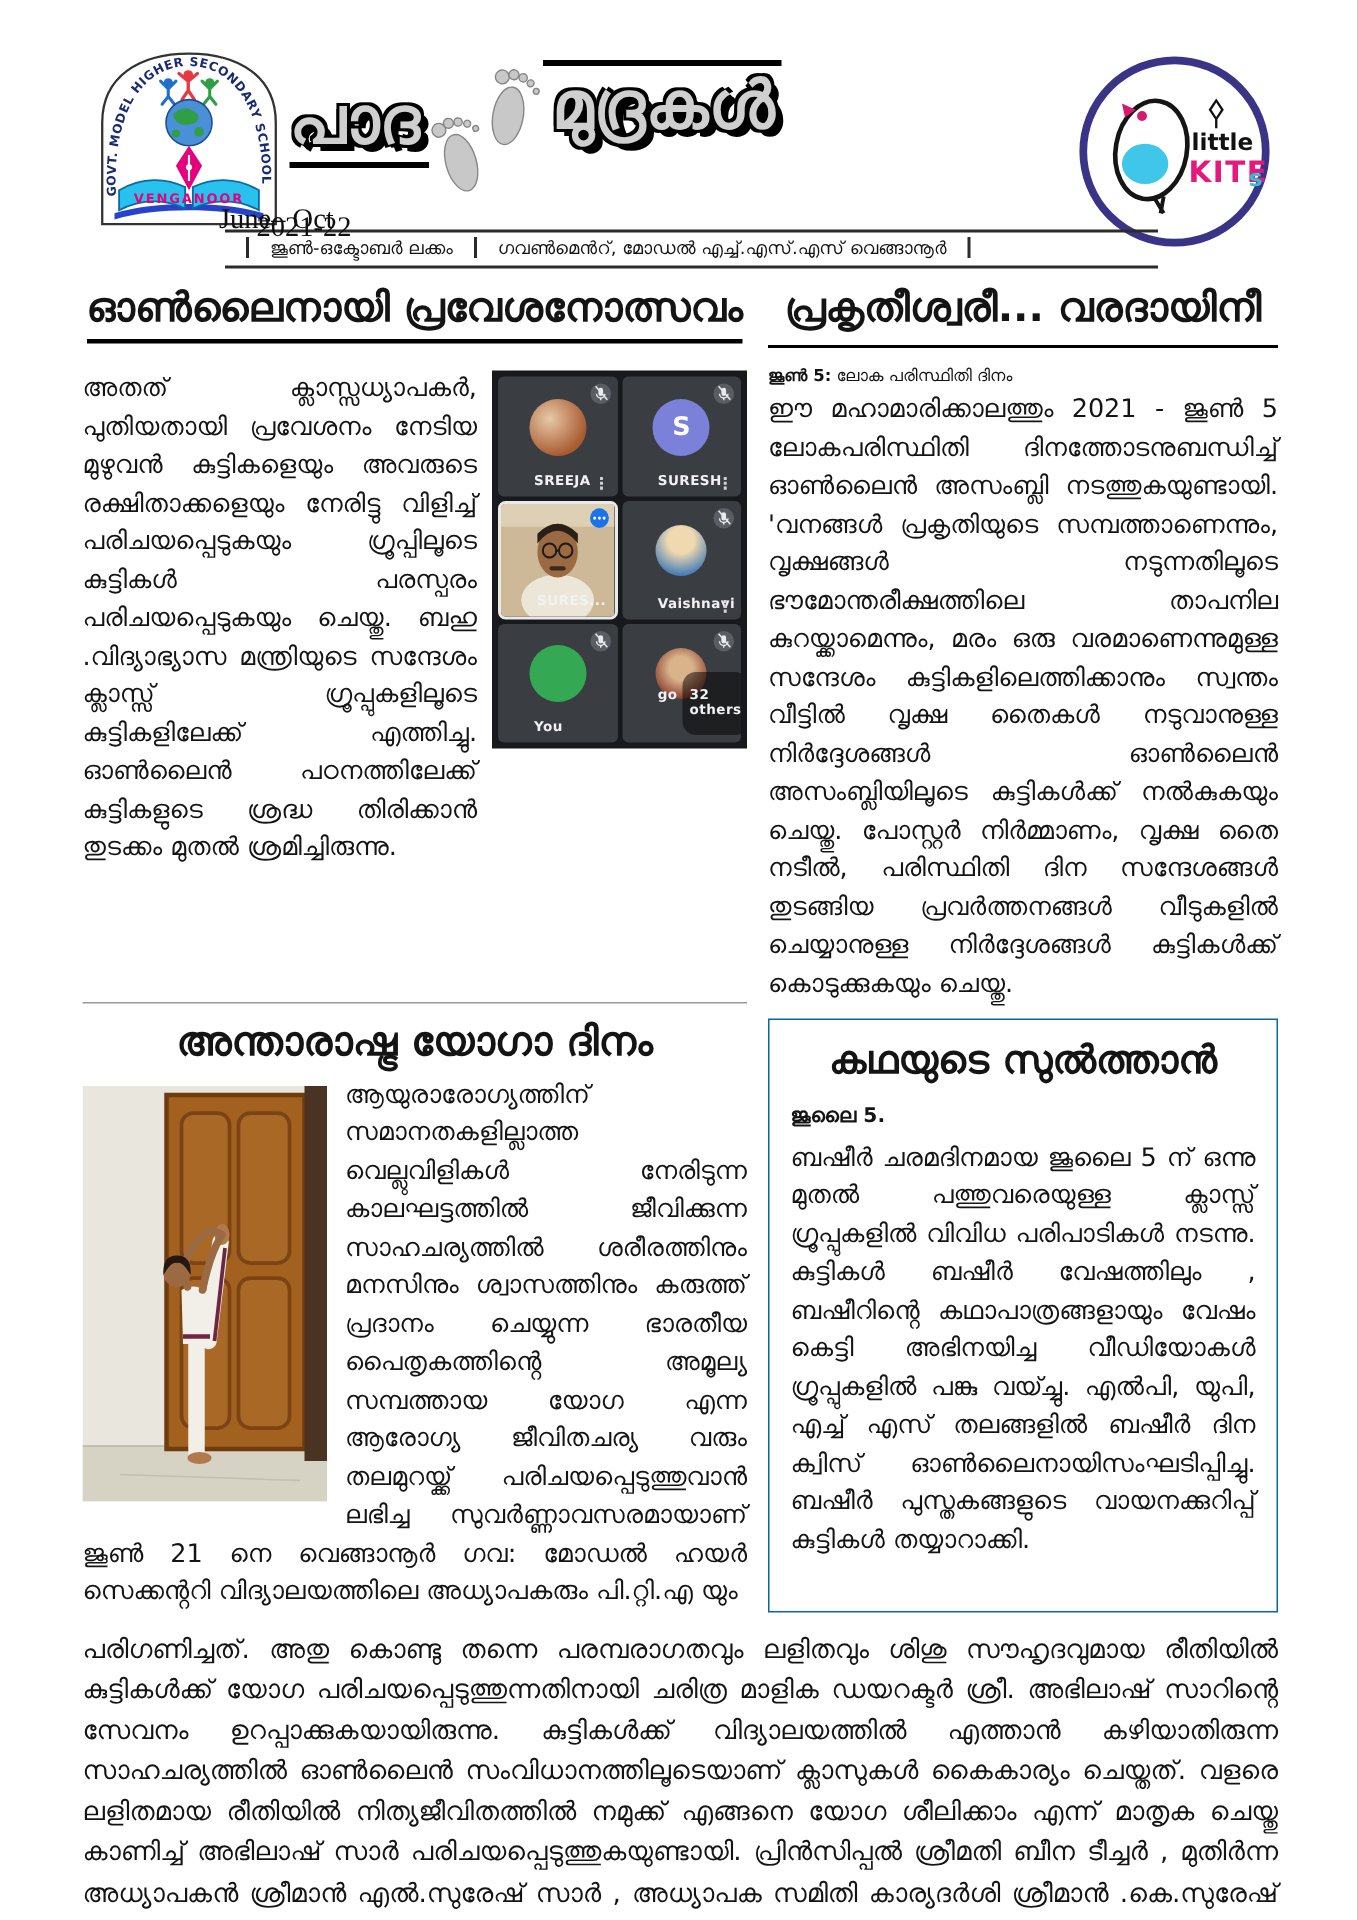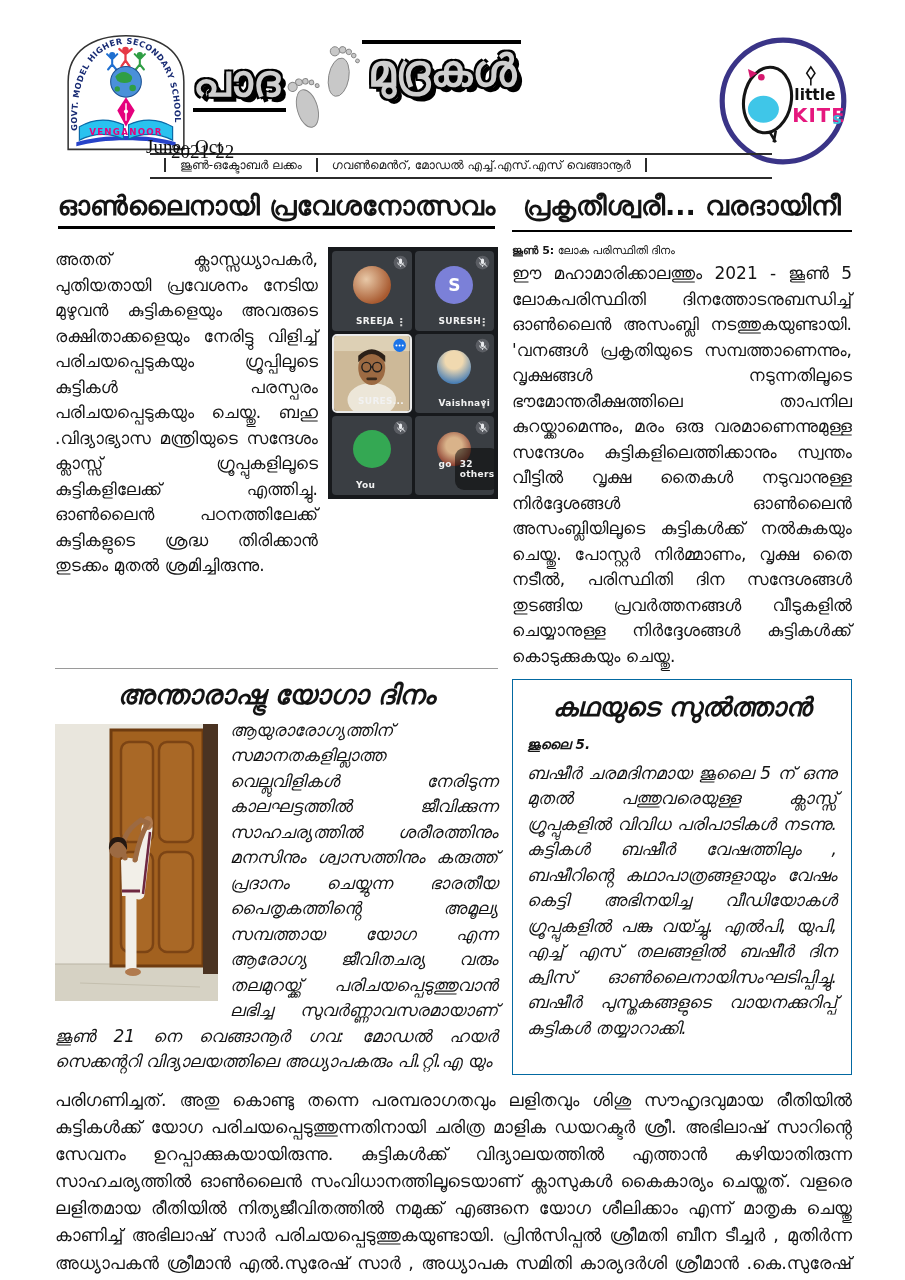--- a/index.html
+++ b/index.html
@@ -24,21 +24,21 @@
 
   .subbar{position:absolute;left:150px;top:153px;width:622px;box-sizing:border-box;
           border-top:2px solid #2b2b2b;border-bottom:2px solid #2b2b2b;
           display:flex;align-items:center;font-size:12px;padding:3px 0 5px 14px;}
   .subbar .seg{padding:0 14px;border-left:2px solid #2b2b2b;white-space:nowrap;}
   .subbar .seg:last-child{border-right:2px solid #2b2b2b;}
 
   
   .main{position:absolute;left:55px;top:190px;width:797px;}
   .row1,.row2{display:grid;grid-template-columns:443px 340px;column-gap:14px;}
-  .row2{margin-top:10px;font-style:italic;}
+  .row2{margin-top:10px;}
   .row1-left{border-bottom:1px solid #9a9a9a;padding-bottom:12px;}
 
   .art-h{font-size:27px;font-weight:700;margin:0 0 18px;line-height:1.2;text-align:center;}
   .art-h .hl{display:inline-block;border-bottom:3px solid #000;padding-bottom:4px;}
   .env-h{border-bottom:2px solid #000;padding-bottom:8px;margin-bottom:12px;}
   .body-text{font-size:17px;line-height:1.5;text-align:justify;}
   .lead-line{font-size:11px;margin-bottom:4px;}
   .b{font-weight:700;}
 
   .admission-flex{display:flex;gap:10px;margin-top:4px;}

